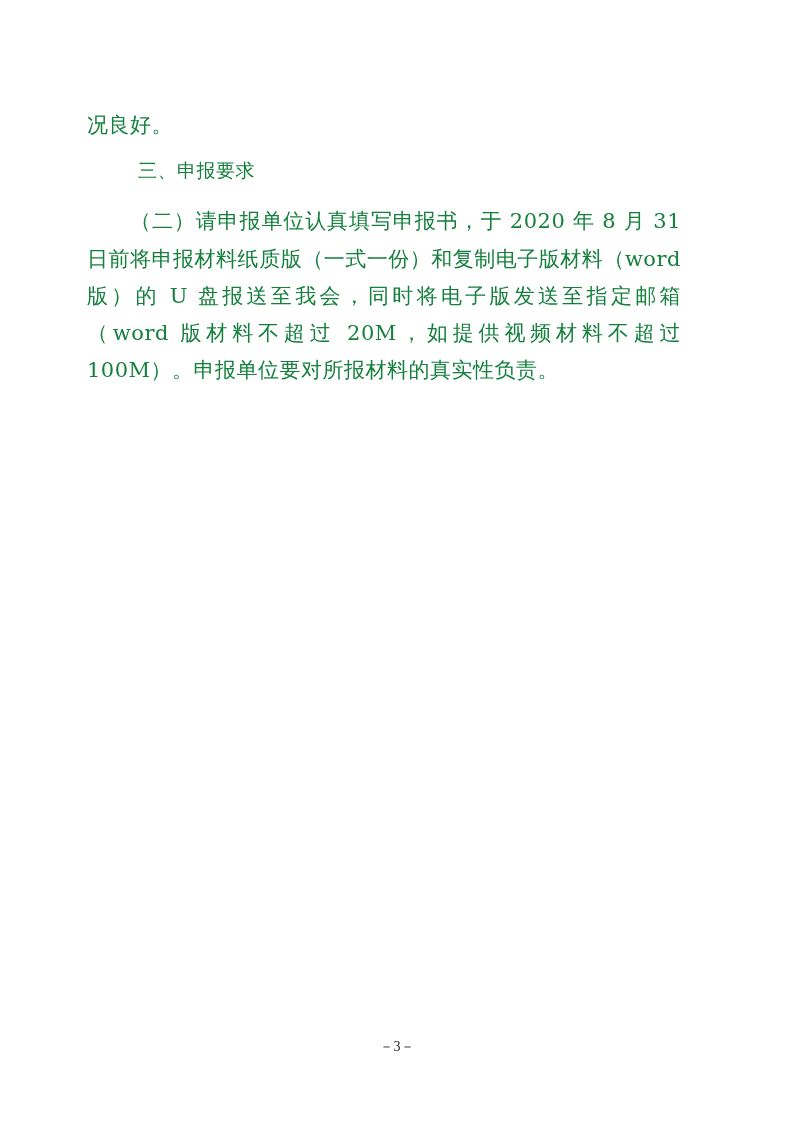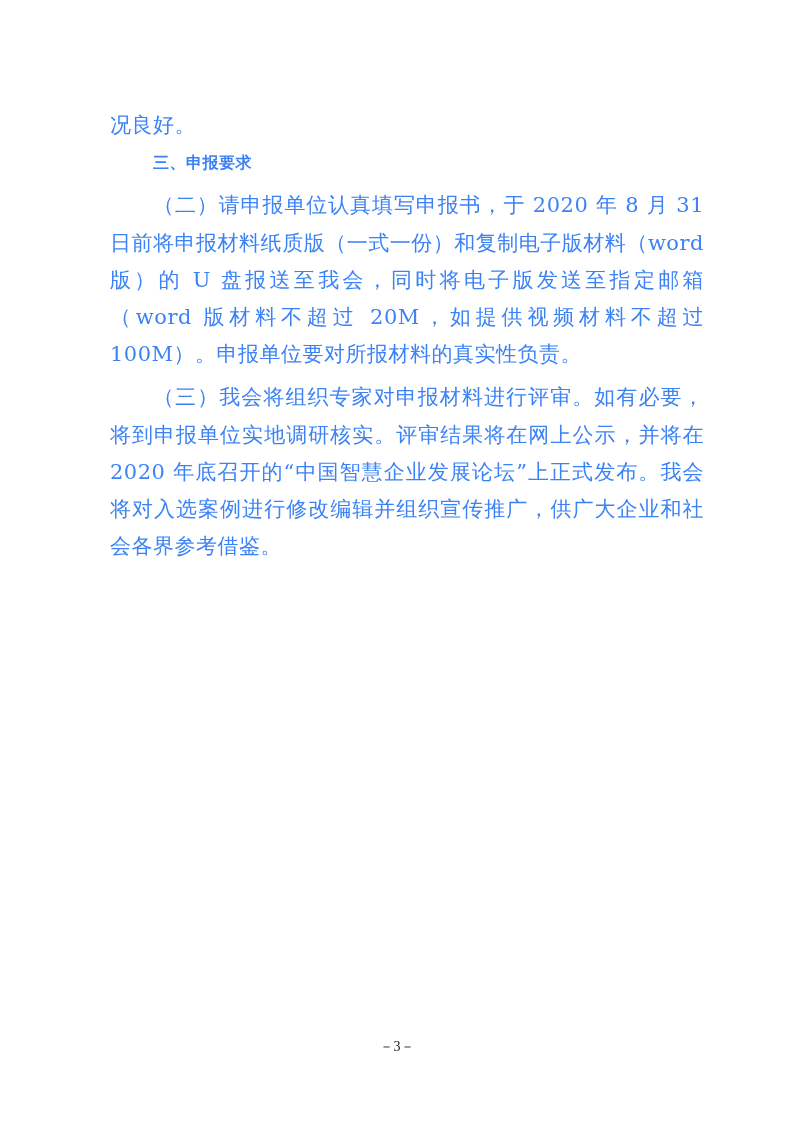--- a/index.html
+++ b/index.html
@@ -1,39 +1,39 @@
 <!DOCTYPE html>
 <html><head>
   <meta charset="utf-8">
   <style>
     html, body { margin: 0; padding: 0; background: #ffffff; }
     body { width: 794px; height: 1123px; position: relative; overflow: hidden; }
     .page {
       position: absolute;
-      left: 110px;
+      left: 87px;
       top: 107px;
       width: 594px;
       font-family: "DejaVu Serif", "Liberation Serif", serif;
       font-size: 21px;
-      color: #3b82f6;
+      color: #15803d;
       line-height: 37.2px;
       letter-spacing: 0.5px;
     }
     .para {
       margin: 0;
       text-align: justify;
       text-align-last: left;
     }
     .indent { text-indent: 43px; }
     .heading {
-      margin: 0;
+      margin: 8px;
       text-indent: 43px;
       font-family: "DejaVu Sans", "Liberation Sans", sans-serif;
-      font-weight: bold;
-      font-size: 16px;
+      font-weight: normal;
+      font-size: 19px;
     }
     .gap { height: 6px; }
     .page-number {
       position: absolute;
       top: 1038px;
       left: 0;
       width: 794px;
       text-align: center;
       font-family: "Liberation Serif", serif;
       font-size: 14px;
@@ -42,16 +42,15 @@
   </style>
 </head>
 <body>
 
 <div class="page">
   <p class="para">况良好。</p>
   <p class="heading">三、申报要求</p>
   <div class="gap"></div>
   <p class="para indent">（二）请申报单位认真填写申报书，于 2020 年 8 月 31 日前将申报材料纸质版（一式一份）和复制电子版材料（word 版）的 U 盘报送至我会，同时将电子版发送至指定邮箱（word 版材料不超过 20M，如提供视频材料不超过 100M）。申报单位要对所报材料的真实性负责。</p>
   <div class="gap"></div>
-  <p class="para indent">（三）我会将组织专家对申报材料进行评审。如有必要，将到申报单位实地调研核实。评审结果将在网上公示，并将在 2020 年底召开的“中国智慧企业发展论坛”上正式发布。我会将对入选案例进行修改编辑并组织宣传推广，供广大企业和社会各界参考借鉴。</p>
 </div>
 
 <div class="page-number">－3－</div>
 
 </body></html>

